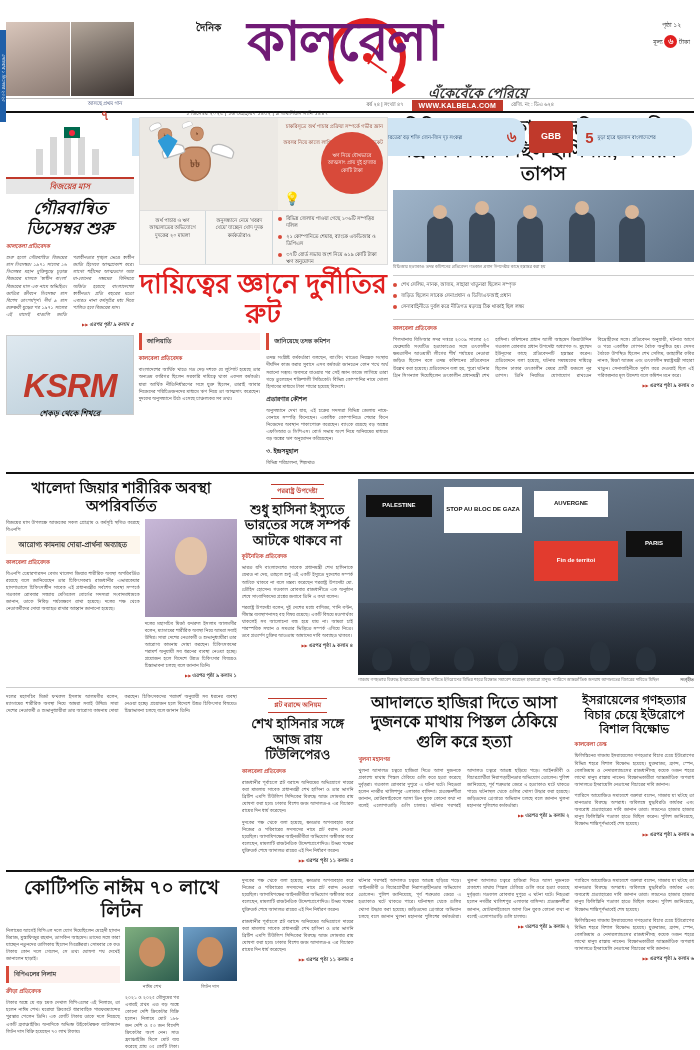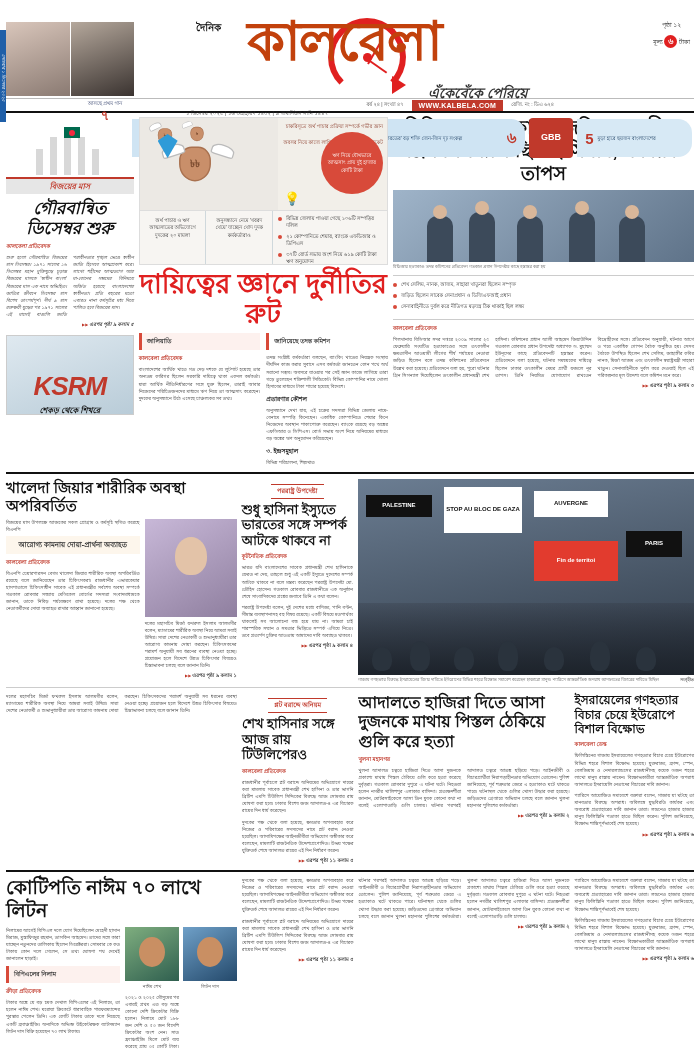--- a/index.html
+++ b/index.html
@@ -21,21 +21,21 @@
   .tz-ph { flex: 1; background: linear-gradient(160deg,#d9c6bb,#8a7a72); }
   .tz-ph.b { background: linear-gradient(160deg,#b5a89c,#3a3330); }
   .tz-txt { font-size: 5px; line-height: 1.35; color: #2b3a66; text-align: center;
             width: 38px; position: absolute; left: 86px; top: 100px; }
   .tz-num { font-size: 13px; color: #c0392b; font-weight: bold; }
 
   
   .masthead { position: absolute; left: 0; right: 12px; top: 14px; height: 86px;
               display: flex; flex-direction: column; align-items: center; pointer-events: none; }
   .mh-deinik { font-size: 10px; font-weight: bold; color: #111; position: absolute; left: 196px; top: 6px; }
-  .mh-logo { font-size: 54px; font-weight: 900; letter-spacing: -2px; color: #c2410c;
+  .mh-logo { font-size: 54px; font-weight: 900; letter-spacing: -2px; color: #701a75;
              line-height: 1; position: relative; z-index: 2; }
   .mh-clock { position: absolute; left: 328px; top: 4px; width: 78px; height: 78px;
               border: 6px solid #e02020; border-radius: 50%;
               border-bottom-color: transparent; z-index: 1; }
   .mh-clock::after { content: ""; position: absolute; left: 50%; top: 50%;
               width: 9px; height: 9px; margin: -4px 0 0 -4px;
               background: #e02020; border-radius: 50%; }
   .mh-hand { position: absolute; left: 50%; top: 14px; width: 2px; height: 26px;
              background: #e02020; transform-origin: bottom center; transform: rotate(30deg); }
   .mh-hand2 { position: absolute; left: 50%; top: 34px; width: 24px; height: 2px;
@@ -53,21 +53,21 @@
          display: flex; align-items: center; padding: 0 8px; }
   .cap-thumb { width: 56px; height: 34px; background: linear-gradient(150deg,#86b8d8,#c8dce8);
                border: 2px solid #fff; flex: none; }
   .cap-txt { font-size: 5px; line-height: 1.3; color: #1d3f63; margin: 0 4px; }
   .cap-num { font-size: 15px; color: #c0392b; font-weight: bold; }
 
   .somobar { text-align: center; }
   .somobar .d { font-size: 13px; color: #1f7ac0; font-weight: bold; }
   .somobar .s { font-size: 4.5px; color: #444; }
 
-  .gbb { width: 46px; height: 40px; background: #c0392b; border-radius: 4px;
+  .gbb { width: 46px; height: 32px; background: #c0392b; border-radius: 4px;
          display: flex; align-items: center; justify-content: center;
          color: #fff; font-size: 9px; font-weight: bold; text-align: center; line-height: 1.1; }
 
   
   .volbar { display: flex; align-items: center; height: 15px; border-top: 1px solid #bbb;
             border-bottom: 2px solid #111; font-size: 5px; color: #444; margin-top: 2px; }
   .vb-spacer { flex: 1; }
   .vb-vol { margin-right: 8px; }
   .vb-url { background: #c0392b; color: #fff; font-weight: bold; font-size: 7px;
             padding: 2px 7px; letter-spacing: .3px; }
@@ -90,21 +90,21 @@
   .mon-band { background: #e6e6e6; border-top: 2px solid #c0392b; font-size: 8px;
               color: #c0392b; font-weight: bold; padding: 1px 0; margin-top: 2px; }
   .mon-h { font-size: 17px; font-weight: bold; line-height: 1.15; margin-top: 5px; color:#111; }
   .byline { font-size: 5.5px; font-weight: bold; color: #c0392b; margin: 5px 0 3px; }
   .bodytxt { font-size: 4.6px; line-height: 1.55; text-align: justify; color: #333; }
 
   
   .ad { border: 1px solid #ccc; margin-top: 6px; height: 80px;
         background: linear-gradient(160deg,#dfe9f0,#b9ccd8); position: relative;
         display: flex; flex-direction: column; align-items: center; justify-content: center; }
-  .ad-logo { font-size: 26px; font-weight: 900; color: #c0392b; letter-spacing: -1px; margin-top: 37px; }
+  .ad-logo { font-size: 33px; font-weight: 900; color: #c0392b; letter-spacing: -1px; margin-top: 37px; }
   .ad-tag { font-size: 8px; color: #111; font-weight: bold; margin-top: 2px; }
   .spine { position: absolute; left: -5px; top: 30px; width: 11px; height: 92px;
            background: #1f5fa8; color: #fff; font-size: 4.5px; writing-mode: vertical-rl;
            text-align: center; padding-top: 3px; }
 
   
   .info { border: 1px solid #ddd; height: 148px; position: relative; overflow: hidden;
           background: #f7f5f2; }
   .info-top { display: flex; height: 92px; }
   .info-l { width: 56%; background: #ece9e4; position: relative; }
@@ -153,21 +153,21 @@
                position: relative; margin-bottom: 4px; }
   .bullets .b::before { content:""; position:absolute; left:0; top:2px; width:4px; height:4px;
                background:#d84a3a; border-radius:50%; }
 
   .cols2 { column-count: 2; column-gap: 6px; }
   .cols3 { column-count: 3; column-gap: 6px; }
 
   hr.thin { border: none; border-top: 1px solid #ccc; margin: 5px 0; }
   hr.thick { border: none; border-top: 2px solid #111; margin: 5px 0; }
 
-  .mid-head { font-size: 15px; font-weight: bold; line-height: 1.2; text-align: left; color: #111; }
+  .mid-head { font-size: 15px; font-weight: bold; line-height: 1.2; text-align: center; color: #111; }
   .kicker { text-align: center; font-size: 6.5px; font-weight: bold; color: #c0392b;
             border-top: 1px solid #c0392b; border-bottom: 1px solid #c0392b;
             display: inline-block; padding: 1px 6px; }
   .kwrap { text-align: center; margin-bottom: 3px; }
 
   .portrait { width: 74px; height: 74px; background: linear-gradient(150deg,#c8b8d8,#8f7f9f);
               float: right; margin: 0 0 3px 4px; position: relative; }
   .portrait::after { content:""; position:absolute; left:50%; top:18px; margin-left:-16px;
               width:32px; height:38px; border-radius:50% 50% 45% 45%; background:#e3c3a8; }
 

